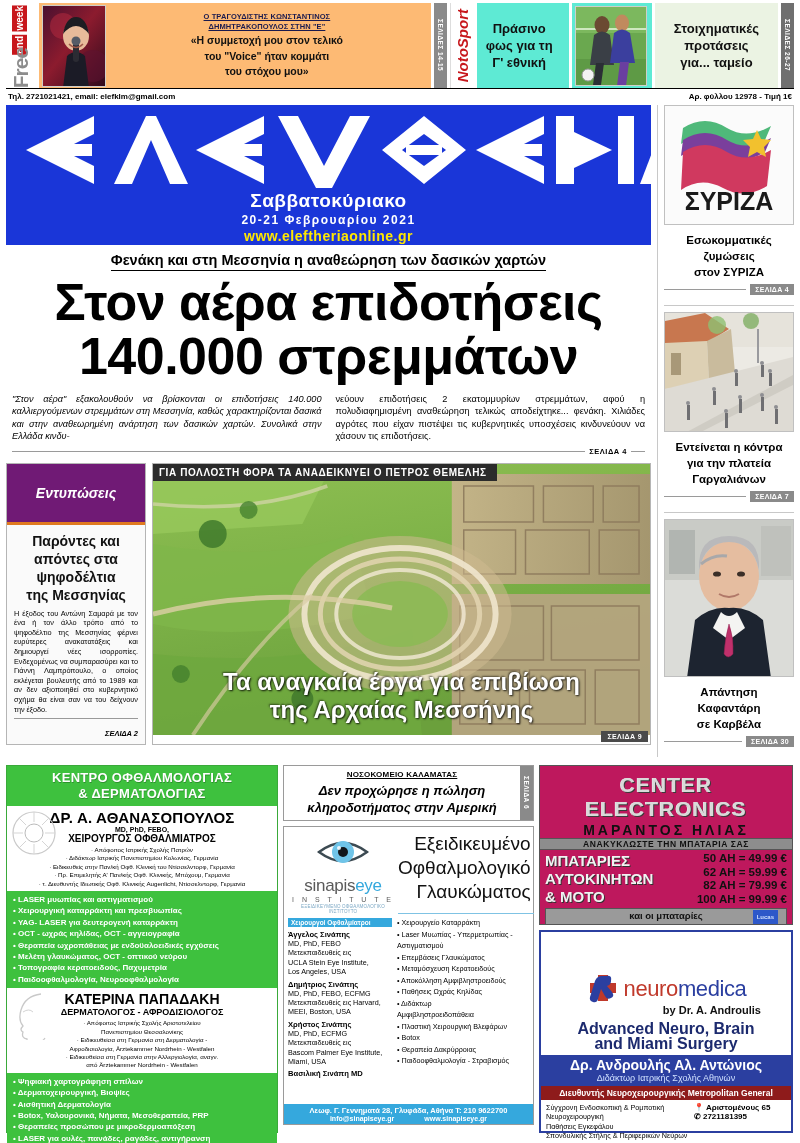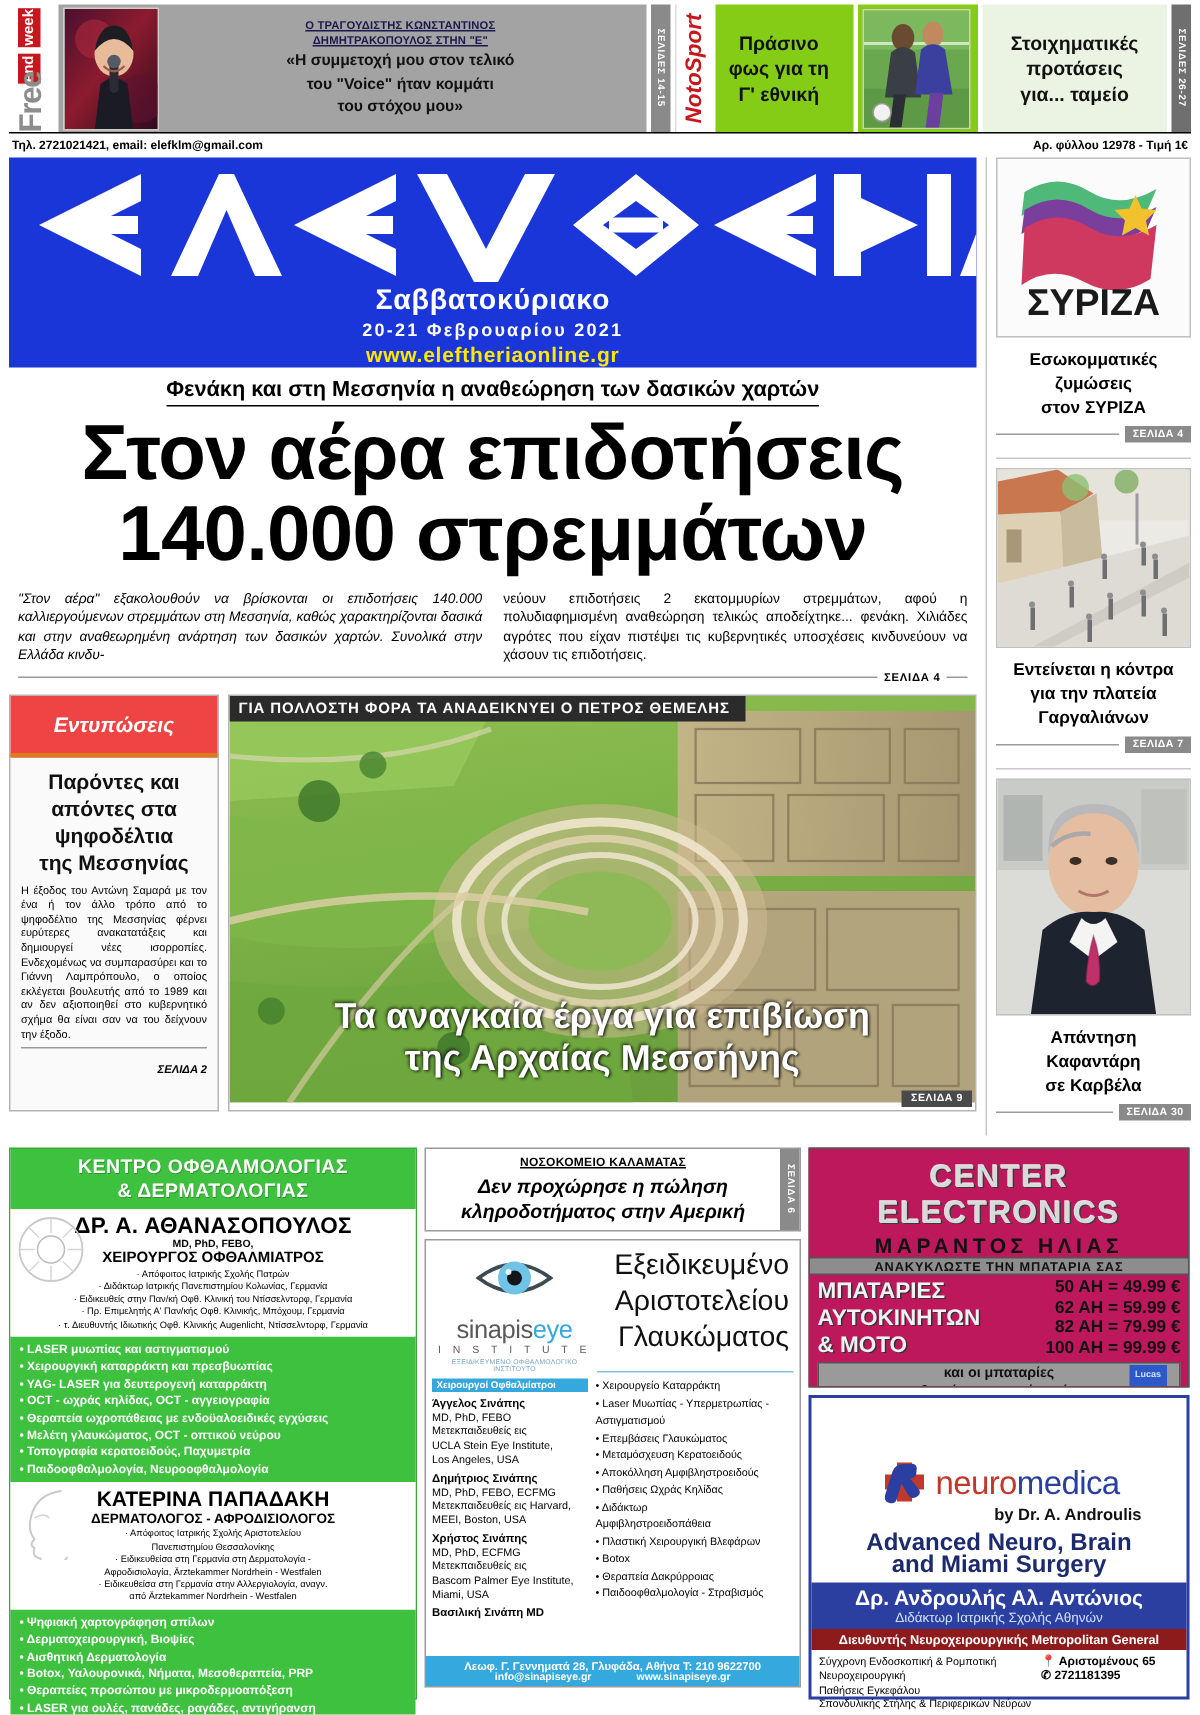--- a/index.html
+++ b/index.html
@@ -23,37 +23,37 @@
     writing-mode:vertical-rl; transform:rotate(180deg);
     font-weight:bold; font-size:21px; color:#8d8d8d; letter-spacing:-1px;
     line-height:26px;
   }
   .weekendbox { position:absolute; top:2px; left:6px; }
   .wk-week { background:#c7171c; color:#fff; font-weight:bold; font-size:10px;
              writing-mode:vertical-rl; transform:rotate(180deg); padding:1px 2px; }
   .wk-end  { background:#c7171c; color:#fff; font-weight:bold; font-size:10px;
              writing-mode:vertical-rl; transform:rotate(180deg); padding:1px 2px; }
 
-  .promo-cell { background:#a3a3a3; display:flex; align-items:center; padding:3px; }
+  .promo-cell { background:#fdba74; display:flex; align-items:center; padding:3px; }
   .promo-photo { width:64px; height:82px; flex:0 0 64px; border:1px solid #cfcfc8; overflow:hidden; position:relative; }
   .promo-text { flex:1; padding:0 5px; text-align:center; }
   .promo-kicker { font-size:7.5px; font-weight:bold; color:#1a1a4e; letter-spacing:0.1px;
                   text-decoration:underline; line-height:10px; }
   .promo-quote { font-size:10.5px; font-weight:bold; color:#111; line-height:13.5px; margin-top:2px; }
 
   .pagetab { width:13px; background:#8a8a8a; color:#fff; font-size:6.5px; font-weight:bold;
              writing-mode:vertical-rl; text-align:center; display:flex; align-items:center;
              justify-content:center; letter-spacing:0.5px; }
   .pagetab.dark { background:#6f6f6f; }
 
   .notosport { width:24px; background:#ffffff; display:flex; align-items:center; justify-content:center;
                border-left:1px solid #ddd; }
   .notosport span { writing-mode:vertical-rl; transform:rotate(180deg); color:#c7171c;
                     font-weight:bold; font-size:15px; font-style:italic; }
-  .sport-cell { background:#84cc16; display:flex; align-items:center; padding:3px; }
+  .sport-cell { background:#5eead4; display:flex; align-items:center; padding:3px; }
   .sport-head { font-size:13px; font-weight:bold; line-height:17px; text-align:center; padding:0 6px; color:#111; }
   .sport-photo { width:72px; height:80px; flex:0 0 72px; overflow:hidden; border:1px solid #cfcfc8; position:relative; }
   .bet-cell { background:#ebf3e3; display:flex; align-items:center; padding:13px; }
 
   
   .inforow { display:flex; justify-content:space-between; border-top:1px solid #000;
              font-size:8px; font-weight:bold; padding:3px 2px 4px 2px; }
 
   
   .maingrid { display:flex; gap:6px; }
@@ -81,22 +81,22 @@
   .lead .first { font-style:italic; }
   .pageref-line { display:flex; align-items:center; gap:4px; padding:4px 6px 0; justify-content:flex-end; }
   .pageref-line .rule { flex:1; border-top:1px solid #9a9a9a; }
   .pageref { font-size:7.5px; font-weight:bold; letter-spacing:0.5px; }
   .pageref-line .rule-s { width:14px; border-top:1px solid #9a9a9a; }
 
   
   .featurerow { display:flex; gap:6px; margin-top:7px; }
   .opinion { width:140px; flex:0 0 140px; border:1px solid #b5b5b5; background:#fafafa;
              display:flex; flex-direction:column; }
-  .opinion-head { background:#ef4444; color:#fff; font-style:italic; font-weight:bold;
-                  font-size:14px; text-align:center; padding:11px 0; border-bottom:3px solid #e07a20; }
+  .opinion-head { background:#701a75; color:#fff; font-style:italic; font-weight:bold;
+                  font-size:14px; text-align:center; padding:21px 0; border-bottom:3px solid #e07a20; }
   .opinion-title { font-size:14px; font-weight:bold; text-align:center; line-height:18px;
                    padding:7px 6px 5px; color:#111; }
   .opinion-body { font-size:7.3px; line-height:9.6px; text-align:justify; padding:0 7px 4px; }
   .opinion-foot { margin-top:auto; border-top:1px solid #999; margin:0 7px; text-align:right;
                   padding:3px 0 4px; }
   .opinion-foot span { font-size:7.5px; font-weight:bold; font-style:italic; }
 
   .bigphoto { flex:1; position:relative; overflow:hidden; border:1px solid #b5b5b5; }
   .bp-banner { position:absolute; top:0; left:0; background:#2b2b2b; color:#fff;
                font-size:10px; font-weight:bold; letter-spacing:0.6px; padding:3px 10px 3px 6px; z-index:5; }
@@ -640,21 +640,21 @@
               <circle cx="24" cy="16" r="2" fill="#ffffff" opacity=".85"></circle>
             </svg>
             <div class="sin-name">
               <span class="a">sinapis</span><span class="b">eye</span>
             </div>
             <div class="sin-inst">I N S T I T U T E</div>
             <div class="sin-inst2">ΕΞΕΙΔΙΚΕΥΜΕΝΟ ΟΦΘΑΛΜΟΛΟΓΙΚΟ ΙΝΣΤΙΤΟΥΤΟ</div>
           </div>
           <div class="sin-head">
             <div>Εξειδικευμένο</div>
-            <div>Αριστοτελείου</div>
+            <div>Οφθαλμολογικό</div>
             <div>Γλαυκώματος</div>
           </div>
         </div>
 
         <div class="sin-body">
           <div class="sin-left">
             <div class="sin-lhead">Χειρουργοί Οφθαλμίατροι</div>
             <div class="sin-doc">
               <b>Άγγελος Σινάπης</b>
               <span>MD, PhD, FEBO</span>

